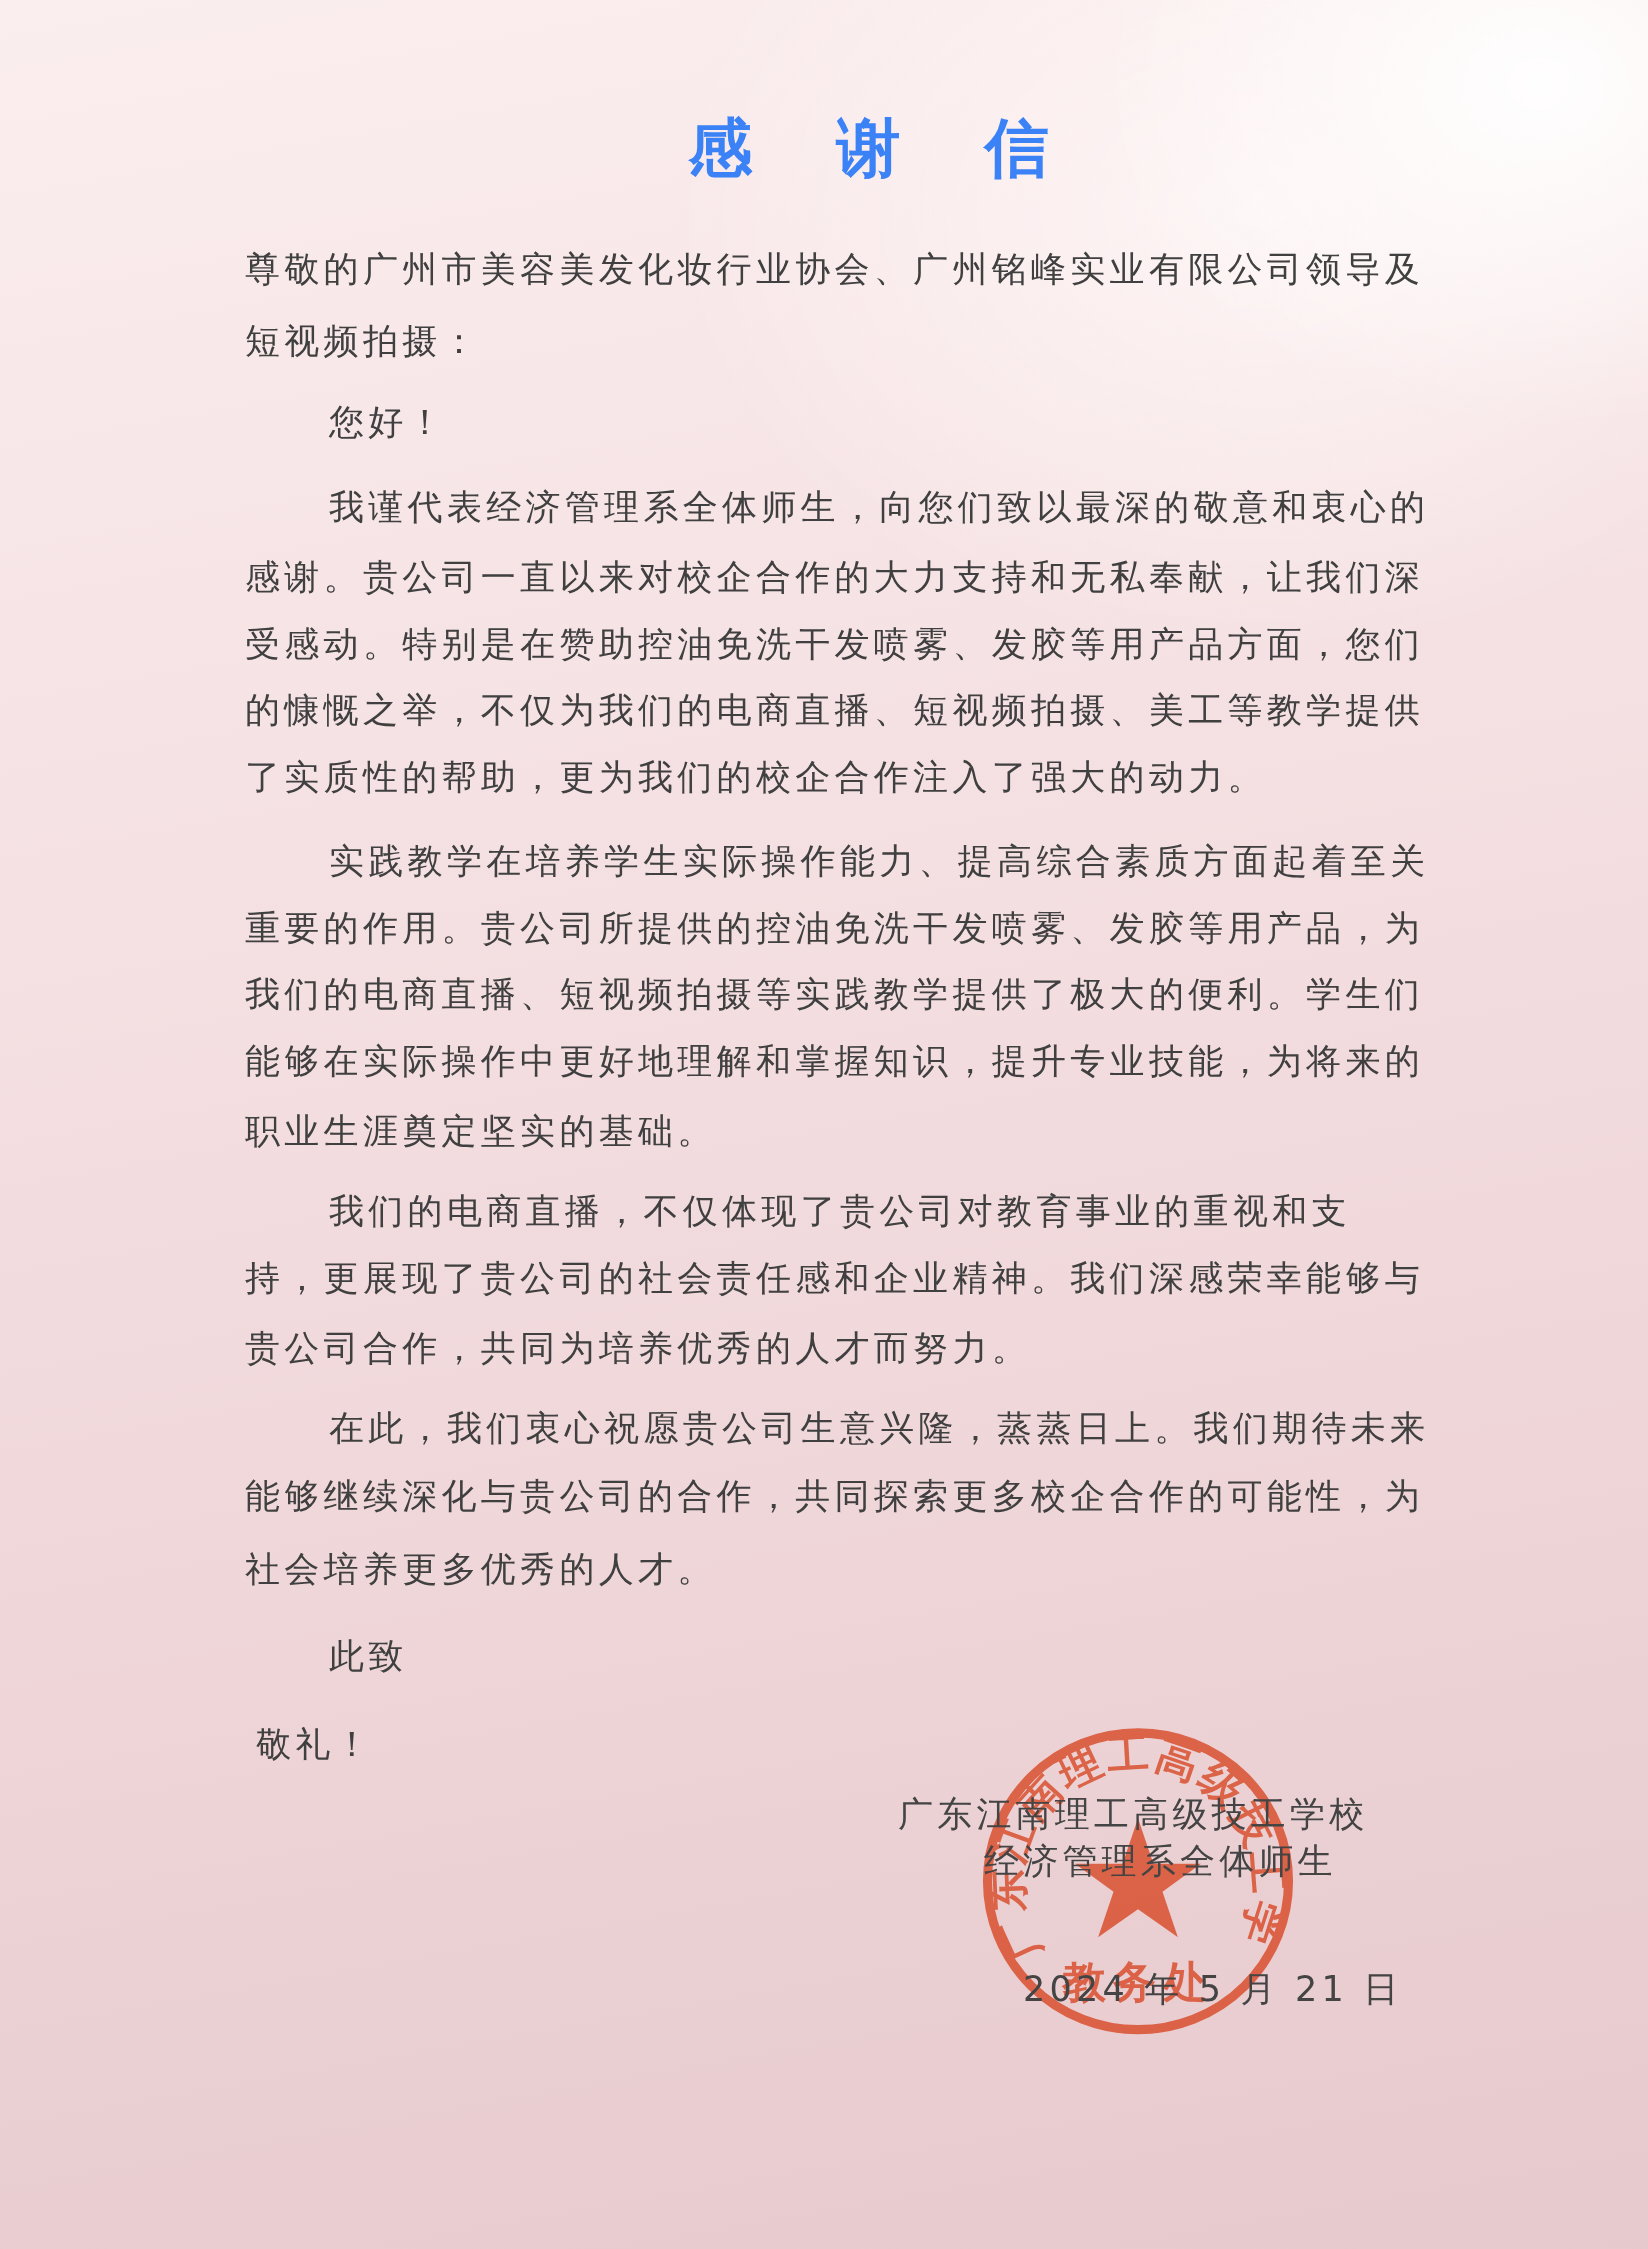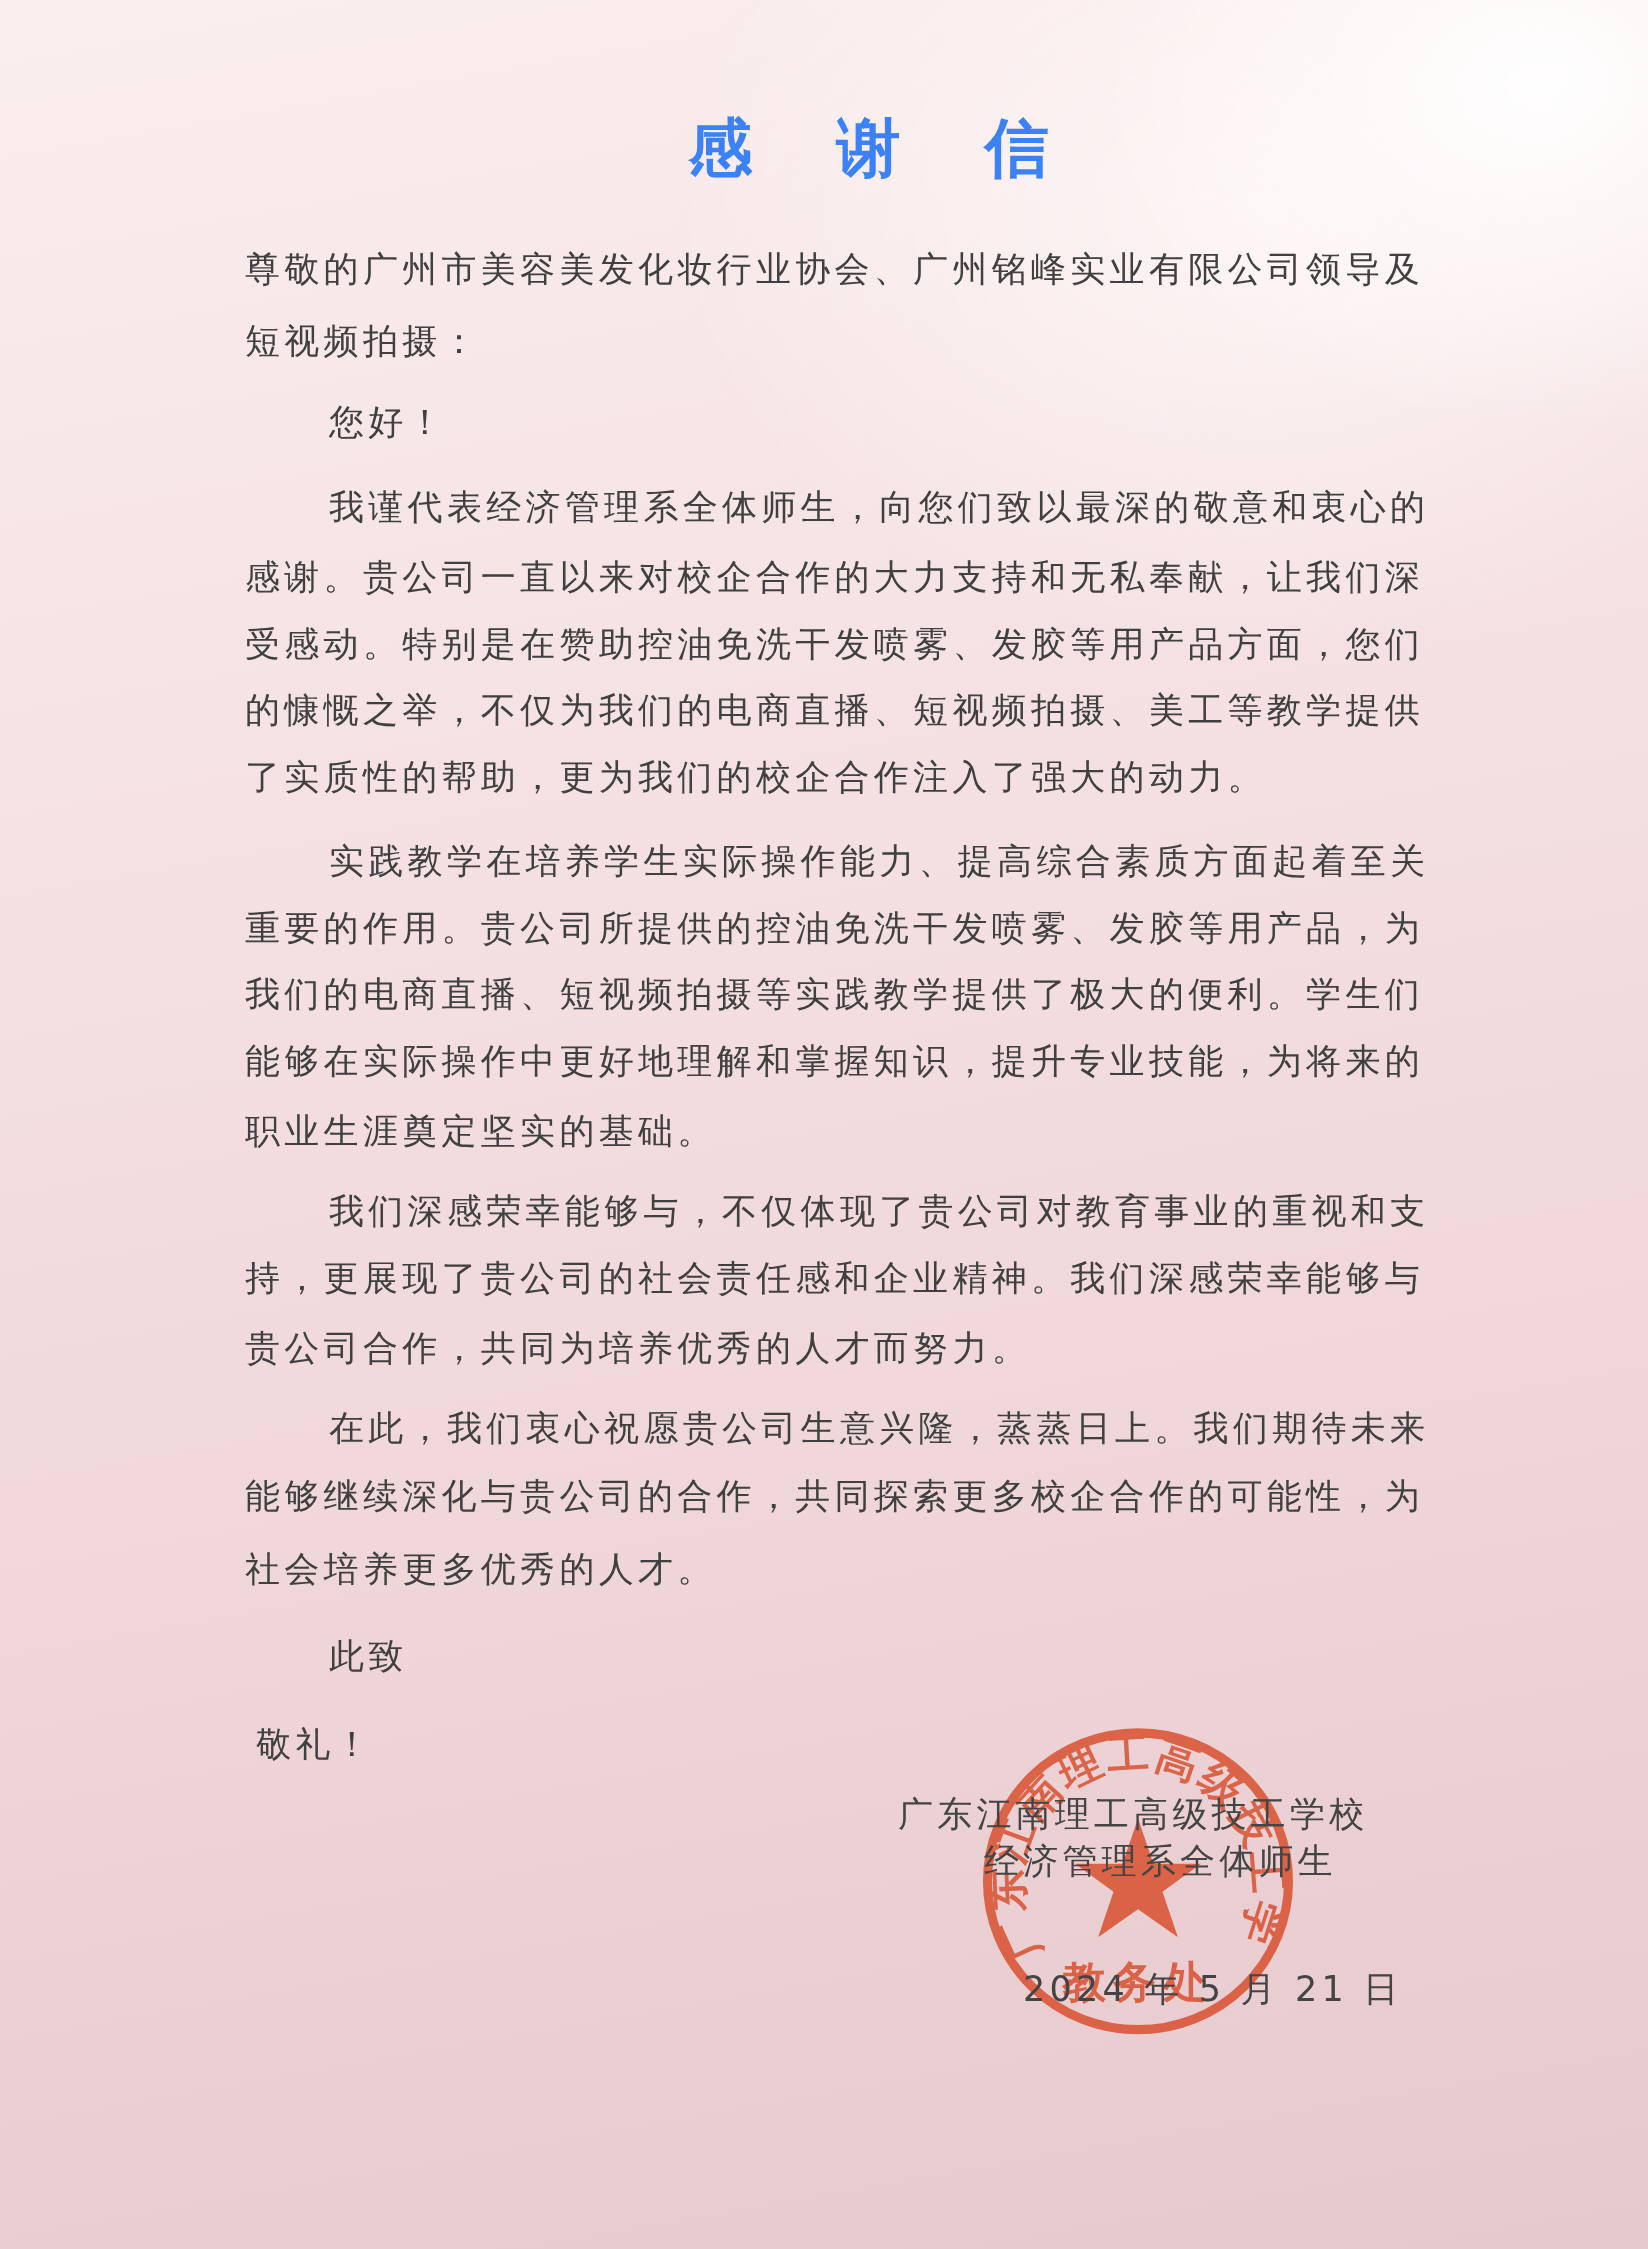--- a/index.html
+++ b/index.html
@@ -82,21 +82,21 @@
   <div class="line" style="top:627px;">受感动。特别是在赞助控油免洗干发喷雾、发胶等用产品方面，您们</div>
   <div class="line" style="top:693px;">的慷慨之举，不仅为我们的电商直播、短视频拍摄、美工等教学提供</div>
   <div class="line" style="top:760px;">了实质性的帮助，更为我们的校企合作注入了强大的动力。</div>
 
   <div class="line indent" style="top:844px;">实践教学在培养学生实际操作能力、提高综合素质方面起着至关</div>
   <div class="line" style="top:911px;">重要的作用。贵公司所提供的控油免洗干发喷雾、发胶等用产品，为</div>
   <div class="line" style="top:977px;">我们的电商直播、短视频拍摄等实践教学提供了极大的便利。学生们</div>
   <div class="line" style="top:1044px;">能够在实际操作中更好地理解和掌握知识，提升专业技能，为将来的</div>
   <div class="line" style="top:1114px;">职业生涯奠定坚实的基础。</div>
 
-  <div class="line indent" style="top:1194px;">我们深感荣幸能够与，不仅体现了贵公司对教育事业的重视和支</div>
+  <div class="line indent" style="top:1194px;">我们的电商直播，不仅体现了贵公司对教育事业的重视和支</div>
   <div class="line" style="top:1261px;">持，更展现了贵公司的社会责任感和企业精神。我们深感荣幸能够与</div>
   <div class="line" style="top:1331px;">贵公司合作，共同为培养优秀的人才而努力。</div>
 
   <div class="line indent" style="top:1411px;">在此，我们衷心祝愿贵公司生意兴隆，蒸蒸日上。我们期待未来</div>
   <div class="line" style="top:1479px;">能够继续深化与贵公司的合作，共同探索更多校企合作的可能性，为</div>
   <div class="line" style="top:1552px;">社会培养更多优秀的人才。</div>
 
   <div class="line indent" style="top:1639px;">此致</div>
   <div class="line" style="top:1727px; left:256px;">敬礼！</div>
 

